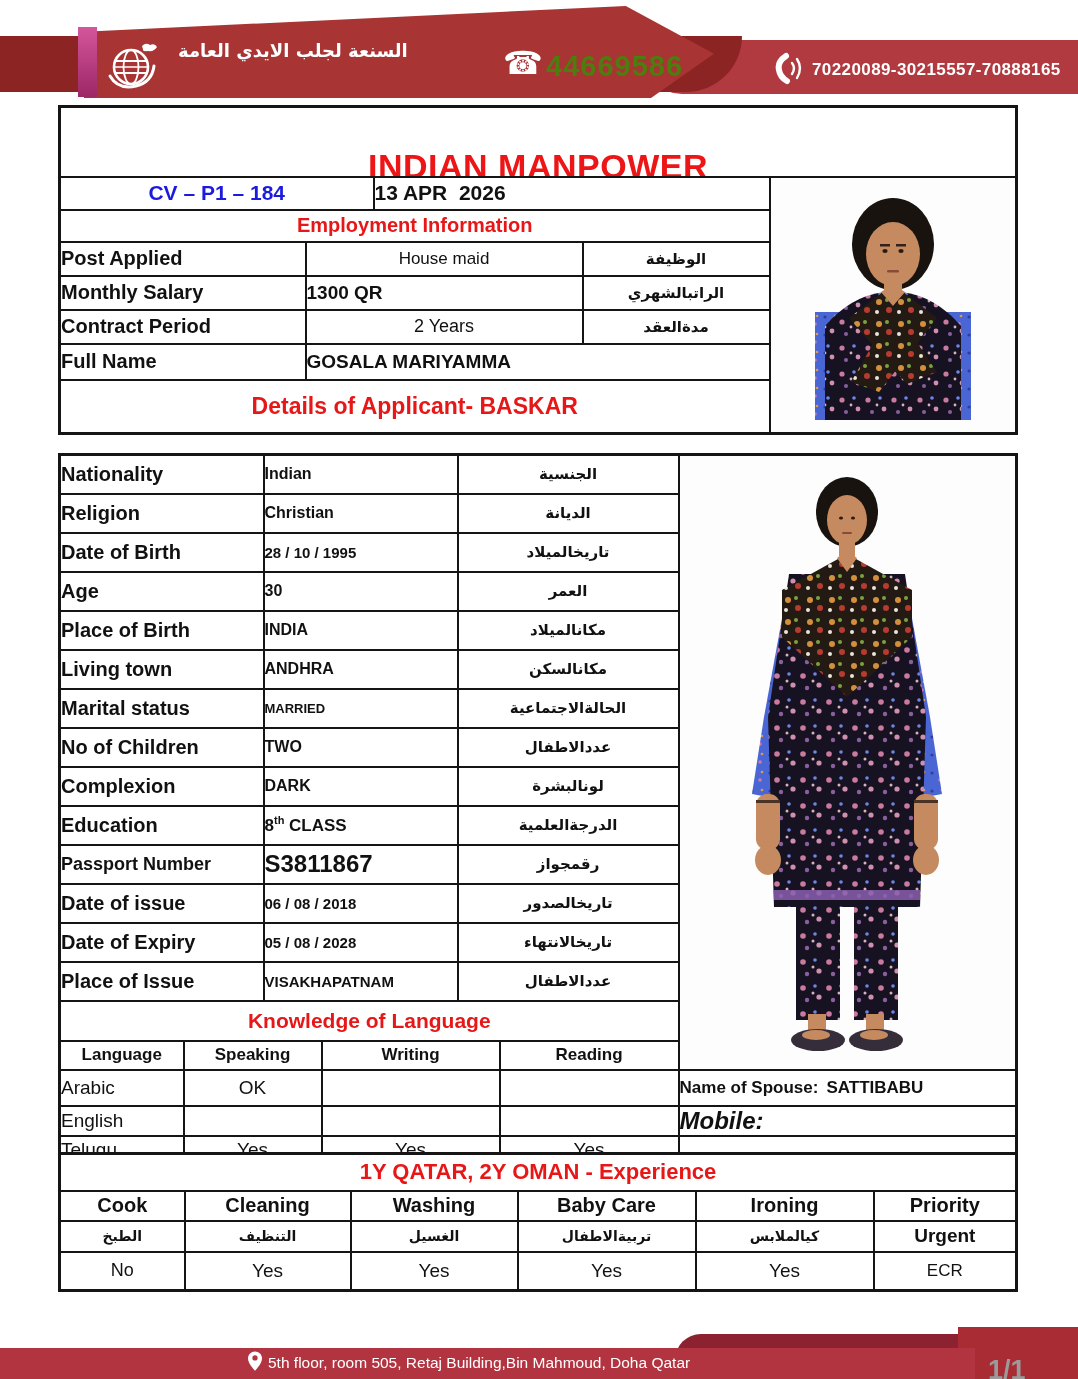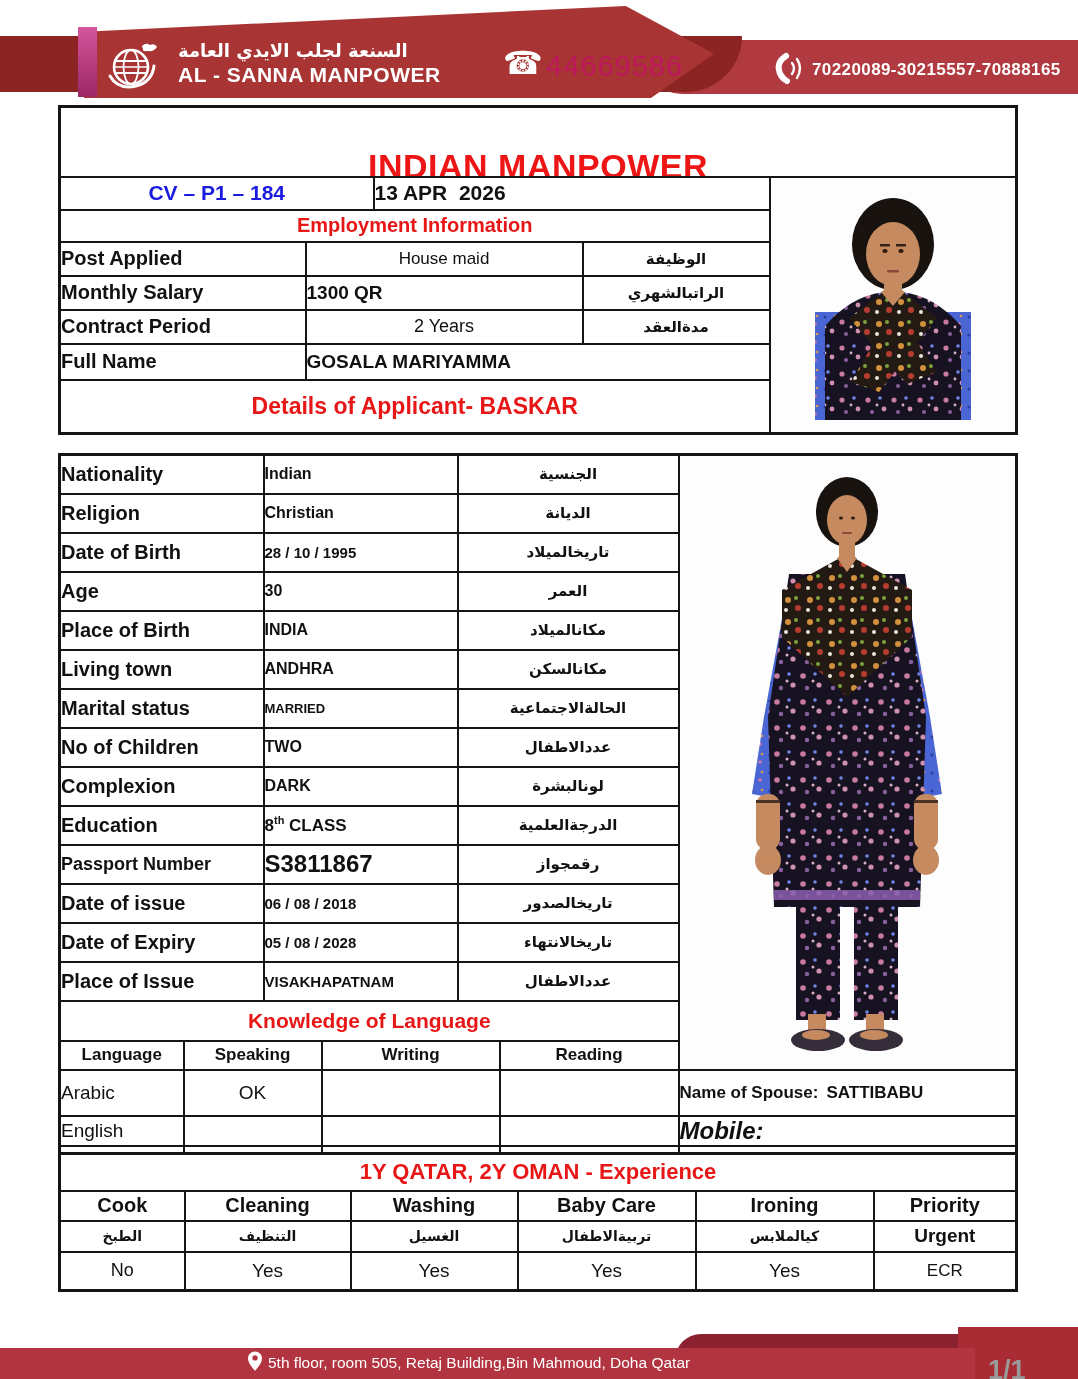--- a/index.html
+++ b/index.html
@@ -15,21 +15,21 @@
           background:var(--ribbon,#a83434);
           clip-path:polygon(0 28%,86% 0,100% 52%,90% 100%,0 100%);}
   .stripe{position:absolute;left:78px;top:27px;width:19px;height:70px;
           background:linear-gradient(#d4569b,#9c2766);}
   .agency-ar{position:absolute;left:178px;top:40px;width:260px;text-align:left;
              font-family:"DejaVu Sans",sans-serif;font-weight:700;font-size:18px;color:#fff;direction:rtl;}
   .agency-en{position:absolute;left:178px;top:63px;font-weight:700;font-size:21px;color:#fff;letter-spacing:.5px;}
   .logo{position:absolute;left:104px;top:36px;}
   .phone-ico{position:absolute;left:503px;top:44px;font-size:32px;color:#fff;
              font-family:"DejaVu Sans",sans-serif;}
-  .phone-num{position:absolute;left:546px;top:50px;font-weight:400;font-size:29px;color:#be185d;letter-spacing:1px;}
+  .phone-num{position:absolute;left:546px;top:50px;font-weight:700;font-size:29px;color:#4d7c0f;letter-spacing:1px;}
   .mob-ico{position:absolute;left:772px;top:52px;}
   .mob-num{position:absolute;left:812px;top:60px;font-weight:600;font-size:17px;color:#fff;letter-spacing:.4px;}
 
   
   table.t{position:absolute;border-collapse:collapse;table-layout:fixed;background:#fff;border:3px solid #151515;}
   table.t td{border:2px solid #151515;padding:0;vertical-align:middle;overflow:hidden;}
   .lbl{font-weight:700;font-size:20px;padding-left:12px;}
   .lbl-s{font-weight:700;font-size:18px;padding-left:12px;}
   .val{text-align:left;font-weight:700;font-size:16px;}
   .val-n{text-align:center;font-weight:400;font-size:17px;}
@@ -82,21 +82,20 @@
       <ellipse cx="27" cy="31" rx="7.5" ry="17" fill="none" stroke="#fff" stroke-width="1.8"></ellipse>
       <line x1="10" y1="25" x2="44" y2="25" stroke="#fff" stroke-width="1.8"></line>
       <line x1="10" y1="37" x2="44" y2="37" stroke="#fff" stroke-width="1.8"></line>
       <line x1="10" y1="31" x2="44" y2="31" stroke="#fff" stroke-width="1.6"></line>
       <path d="M6,40 Q14,54 32,50 Q48,46 50,30" fill="none" stroke="#fff" stroke-width="3" stroke-linecap="round"></path>
       <path d="M38,10 q4,-4 8,-1 q5,-2 7,2 q-3,5 -9,4 q-5,1 -6,-5 Z" fill="#fff"></path>
       <circle cx="41" cy="13" r="2.2" fill="#fff"></circle>
     </svg>
   </div>
   <div class="agency-ar">السنعة لجلب الايدي العامة</div>
-  <div class="agency-en">AL - SANNA MANPOWER</div>
 
   <div class="phone-ico">☎</div>
   <div class="phone-num">44669586</div>
 
   <div class="mob-ico">
     <svg width="34" height="34" viewBox="0 0 34 34">
       <path d="M14,4 Q5,10 7,18 Q8,25 15,29" fill="none" stroke="#fff" stroke-width="6" stroke-linecap="round"></path>
       <path d="M20,11 Q24,16 20,22" fill="none" stroke="#fff" stroke-width="2.4" stroke-linecap="round"></path>
       <path d="M25,7 Q31,16 25,26" fill="none" stroke="#fff" stroke-width="2.4" stroke-linecap="round"></path>
     </svg>
@@ -333,21 +332,21 @@
     </tr>
     <tr style="height:40px">
       <td colspan="6" class="sec" style="font-size:21px">Knowledge of Language</td>
     </tr>
     <tr style="height:29px">
       <td class="lh">Language</td>
       <td colspan="2" class="lh">Speaking</td>
       <td colspan="2" class="lh">Writing</td>
       <td class="lh">Reading</td>
     </tr>
-    <tr style="height:46px">
+    <tr style="height:36px">
       <td class="lv-name">Arabic</td>
       <td colspan="2" class="lv">OK</td>
       <td colspan="2" class="lv"></td>
       <td class="lv"></td>
       <td class="spouse-cell"><span class="sl">Name of Spouse:</span><span class="sv">SATTIBABU</span></td>
     </tr>
     <tr style="height:27px">
       <td class="lv-name">English</td>
       <td colspan="2" class="lv"></td>
       <td colspan="2" class="lv"></td>

